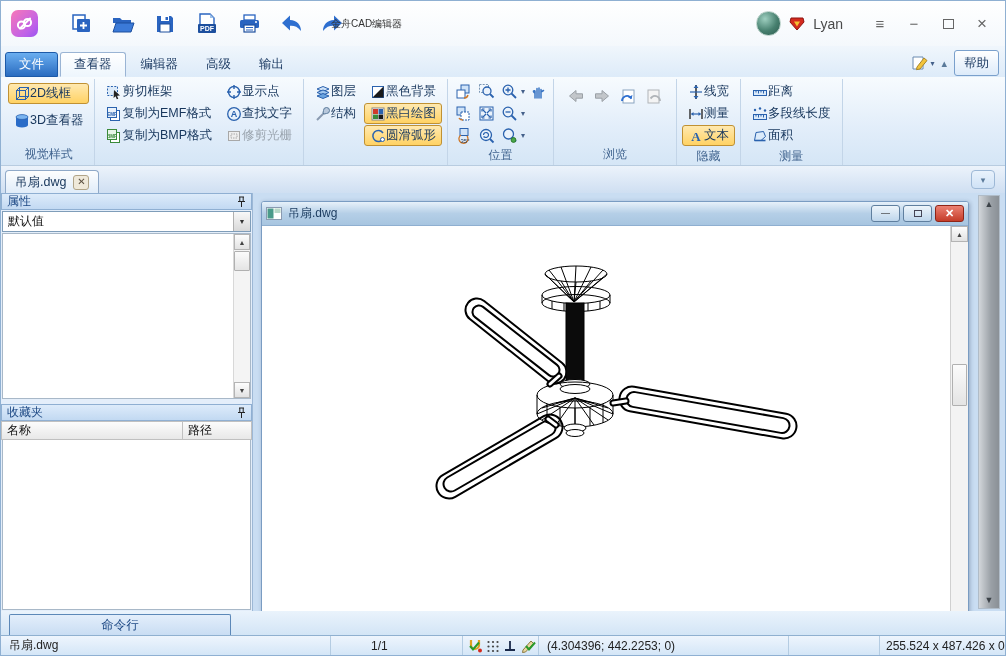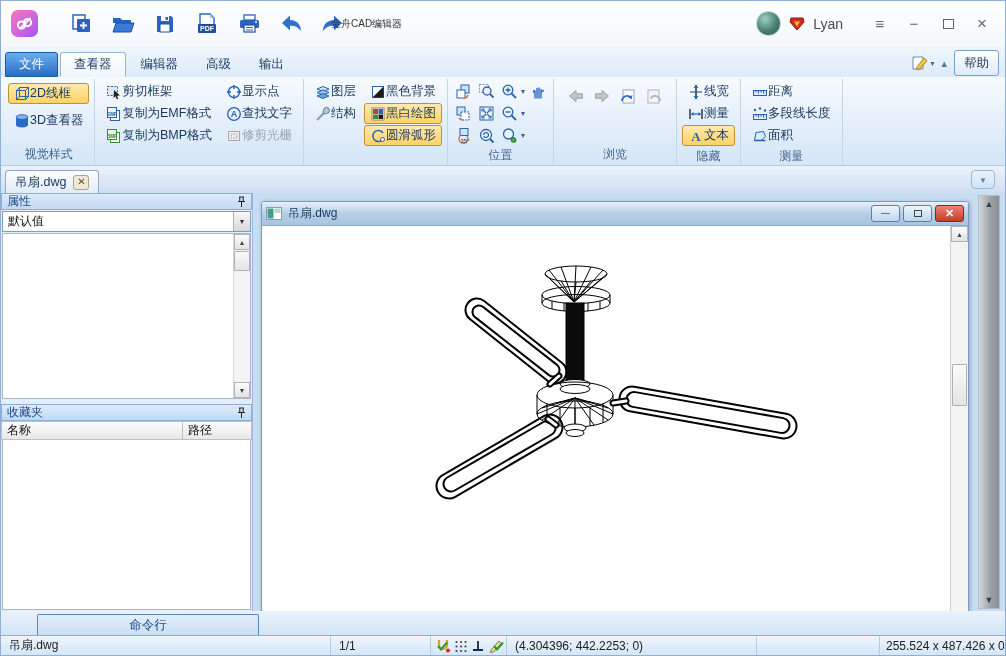--- a/index.html
+++ b/index.html
@@ -80,25 +80,25 @@
   .wbtn { width:29px; height:17px; border-radius:3px; border:1px solid #5f7f9f; background:linear-gradient(#eef5fb,#bed6ec); display:flex; align-items:center; justify-content:center; color:#333; font-size:9px; line-height:1; }
   .wbtn .rs { width:8px; height:7px; border:1.5px solid #445; }
   .wbtn.close { background:linear-gradient(#ec8173,#c43c29); border-color:#8e2417; color:#fff; font-weight:bold; font-size:11px; }
   .dwbody { flex:1; position:relative; background:#fff; min-height:0; }
   .canvas { position:absolute; left:0; top:0; right:18px; bottom:0; }
   .canvas svg { width:100%; height:100%; display:block; }
   .dw-sb { position:absolute; right:0; top:0; bottom:0; width:18px; background:#f3f3f3; border-left:1px solid #d0d0d0; }
 
   
   .cmdrow { height:24px; flex:0 0 24px; background:linear-gradient(#eaf3fc,#d3e5f6); display:flex; align-items:flex-end; padding-left:8px; }
-  .cmdbtn { width:222px; height:21px; background:linear-gradient(#e3eefb,#c9ddf3); border:1px solid #5c88b8; border-bottom:none; border-radius:2px 2px 0 0; font-size:12.5px; color:#1c4884; display:flex; align-items:center; justify-content:center;margin-left:28px; }
+  .cmdbtn { width:222px; height:21px; background:linear-gradient(#e3eefb,#c9ddf3); border:1px solid #5c88b8; border-bottom:none; border-radius:2px 2px 0 0; font-size:12.5px; color:#1c4884; display:flex; align-items:center; justify-content:center; }
   .statusbar { height:20px; flex:0 0 20px; background:linear-gradient(#eef5fd,#d4e6f7); border-top:1px solid #8fb0d0; display:flex; align-items:center; font-size:12px; color:#222; }
   .ss { height:100%; display:flex; align-items:center; border-right:1px solid #b4cce2; }
   .ss-file { width:330px; padding-left:8px; }
-  .ss-page { width:100px; padding-left:8px; }
+  .ss-page { width:100px; padding-left:8px;margin-left:32px; }
   .ss-icons { width:76px; gap:3px; padding:0 4px; }
   .ss-coords { width:250px; padding-left:8px; }
   .ss-flex { flex:1; }
   .ss-size { width:125px; padding-left:6px; border-right:none; }
 </style>
 </head>
 <body>
 
 <div class="win">
 

